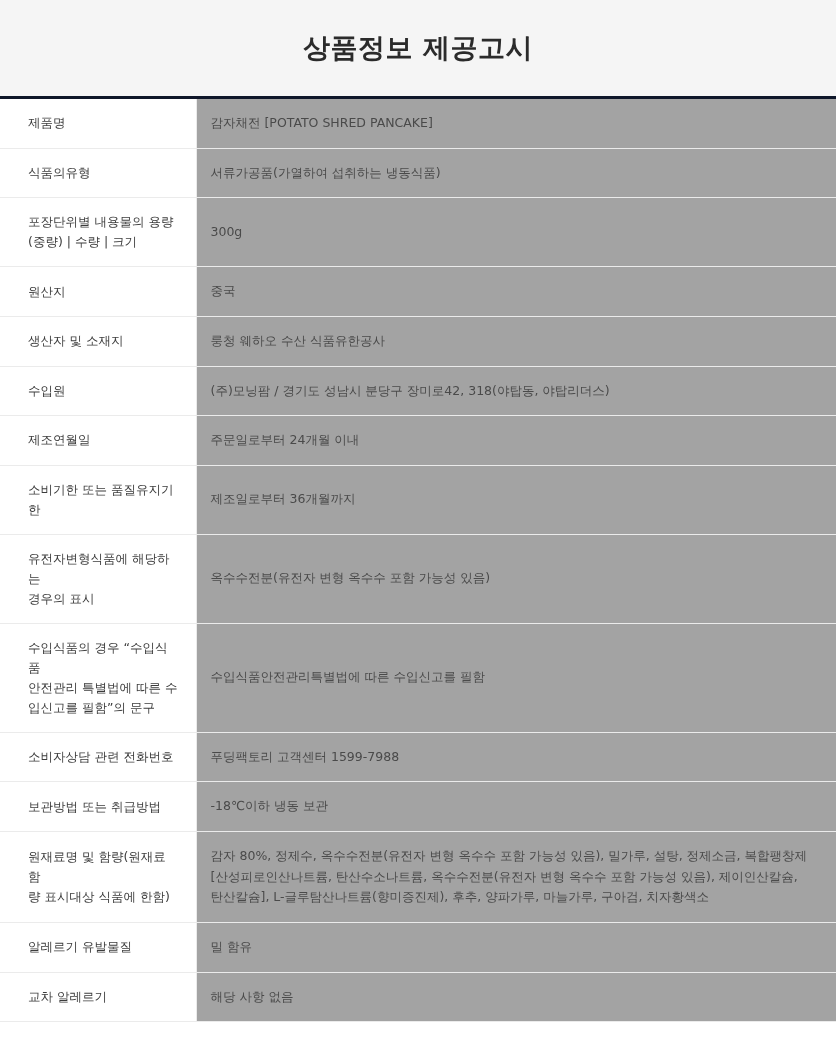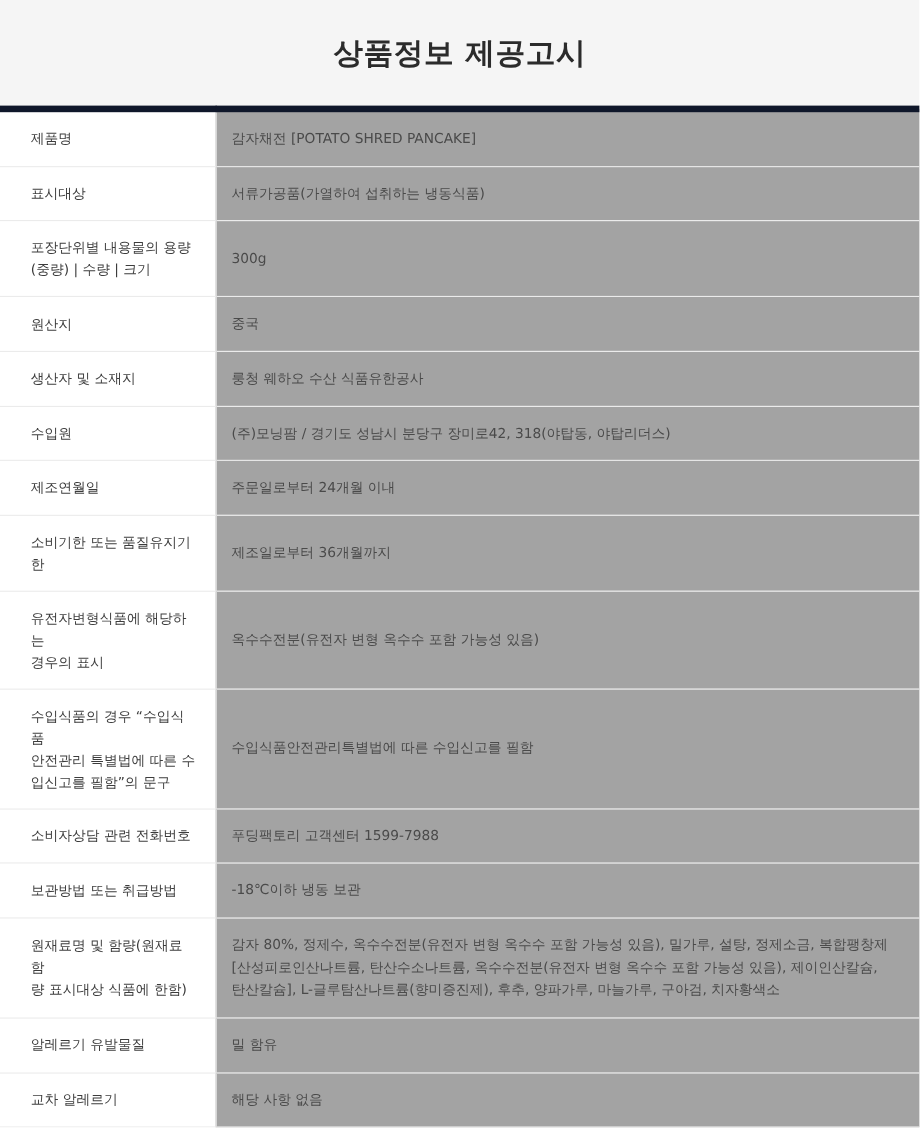--- a/index.html
+++ b/index.html
@@ -34,21 +34,21 @@
   }
   table.info {
     width: 836px;
     border-collapse: collapse;
     table-layout: fixed;
   }
   table.info tr {
     border-bottom: 1px solid #ebebeb;
   }
   table.info tr:first-child {
-    border-top: 6px solid #0f172a;
+    border-top: 3px solid #0f172a;
   }
   table.info th {
     width: 196px;
     text-align: left;
     vertical-align: middle;
     font-weight: normal;
     font-size: 12.5px;
     line-height: 1.6;
     color: #3c3c3c;
     padding: 14px 18px 14px 28px;
@@ -73,21 +73,21 @@
     <h1>상품정보 제공고시</h1>
   </div>
 
   <table class="info">
     <tbody>
         <tr>
           <th>제품명</th>
           <td>감자채전 [POTATO SHRED PANCAKE]</td>
         </tr>
         <tr>
-          <th>표시대상</th>
+          <th>식품의유형</th>
           <td>서류가공품(가열하여 섭취하는 냉동식품)</td>
         </tr>
         <tr>
           <th>포장단위별 내용물의 용량<br>(중량) | 수량 | 크기</th>
           <td>300g</td>
         </tr>
         <tr>
           <th>원산지</th>
           <td>중국</td>
         </tr>

